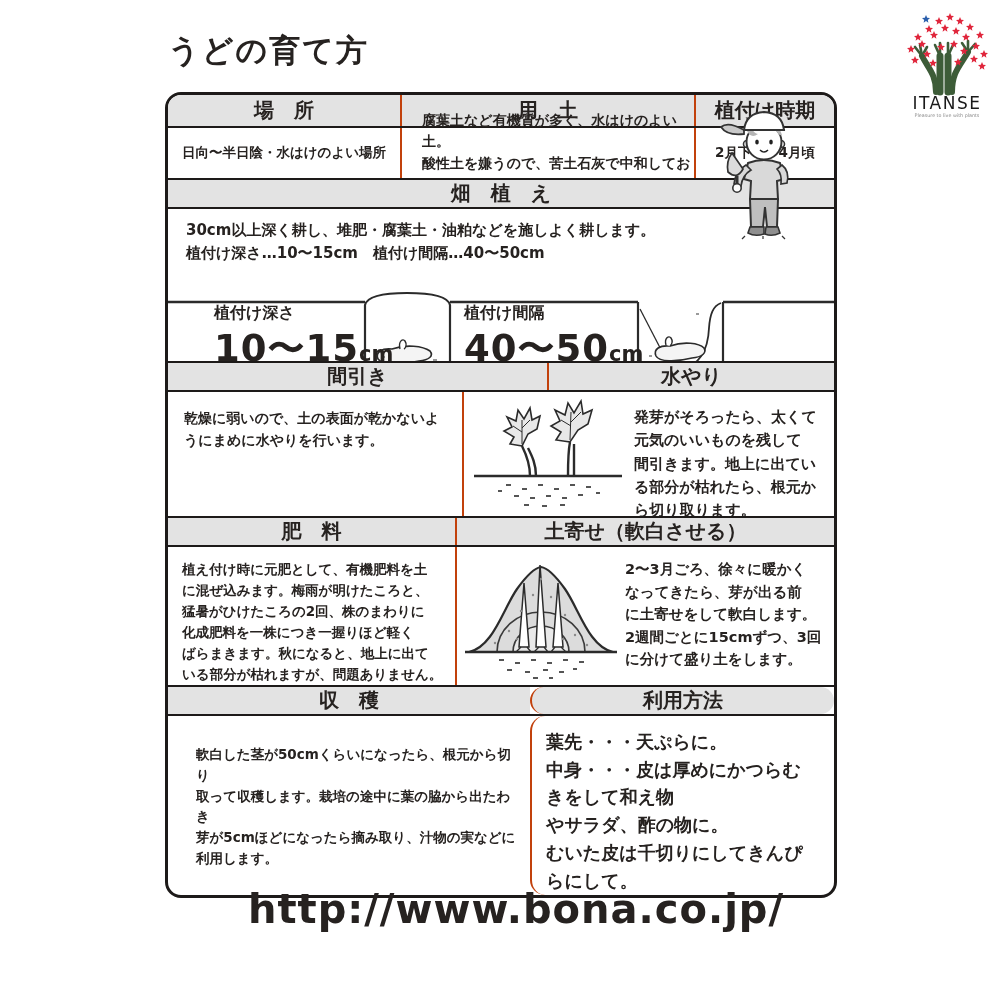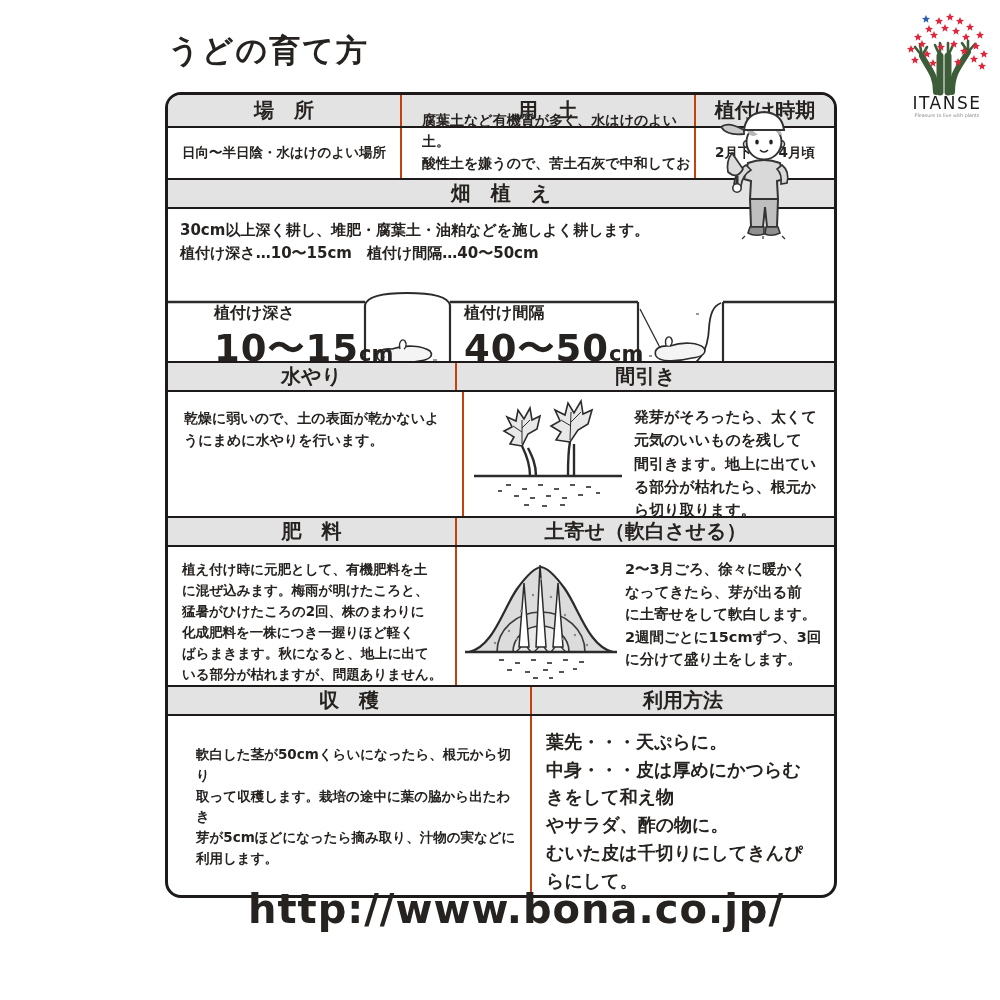--- a/index.html
+++ b/index.html
@@ -29,27 +29,27 @@
   .r4 { height:189px; }
   .r5 { height:35px; }
   .r6 { height:126px;gap:7px; }
   .r7 { height:35px; }
   .r8 { height:143px; }
   .r9 { height:35px; }
   .r10 { flex:1; }
 
   .c-loc { width:232px; }  .c-soil { width:294px; }  .c-period { flex:1; }
   .c-half-l { width:287px; }  .c-half-r { flex:1; }
-  .c-harv { width:362px; }  .c-use { flex:1; }
+  .c-harv { width:362px; }  .c-use { flex:1;border-radius:15px; }
 
   .loc-body, .period-body { display:flex; align-items:center; justify-content:center;
       font-size:13.5px; text-align:center; }
   .soil-body { display:flex; align-items:center; padding-left:20px; font-size:14px; }
 
-  .plant-copy { position:absolute; left:12px; top:10px; font-size:15px; }
+  .plant-copy { position:absolute; left:18px; top:10px; font-size:15px; }
   .measure { position:absolute; font-weight:800; }
   .measure .lbl { font-size:16px; display:block; }
   .measure .num { font-size:37px; letter-spacing:1px; }
   .measure .unit { font-size:21px; }
   .m-depth { left:46px; top:94px; }
   .m-space { left:296px; top:94px; }
 
   .field-art { position:absolute; left:0; top:0; width:672px; height:189px; }
   .boy { position:absolute; left:550px; top:-103px; width:92px; height:134px; z-index:2; }
 
@@ -214,22 +214,22 @@
       <span class="lbl">植付け深さ</span>
       <span class="num">10〜15</span><span class="unit">cm</span>
     </div>
     <div class="measure m-space">
       <span class="lbl">植付け間隔</span>
       <span class="num">40〜50</span><span class="unit">cm</span>
     </div>
   </div>
 
   <div class="row r5">
+    <div class="cell hdr c-half-r">間引き</div>
     <div class="cell hdr c-half-l">水やり</div>
-    <div class="cell hdr c-half-r">間引き</div>
   </div>
 
   <div class="row r6">
     <div class="cell c-half-l water-body body-txt">乾燥に弱いので、土の表面が乾かないよ
 うにまめに水やりを行います。</div>
     <div class="cell c-half-r flex-cell">
       <div class="art-box">
         <svg width="160" height="112" viewBox="0 0 160 112">
           <line x1="6" y1="78" x2="154" y2="78" stroke="#2b2b2b" stroke-width="2.5"></line>
           <path d="M62,78 C62,66 59,58 54,48" fill="none" stroke="#2b2b2b" stroke-width="2.4"></path>

